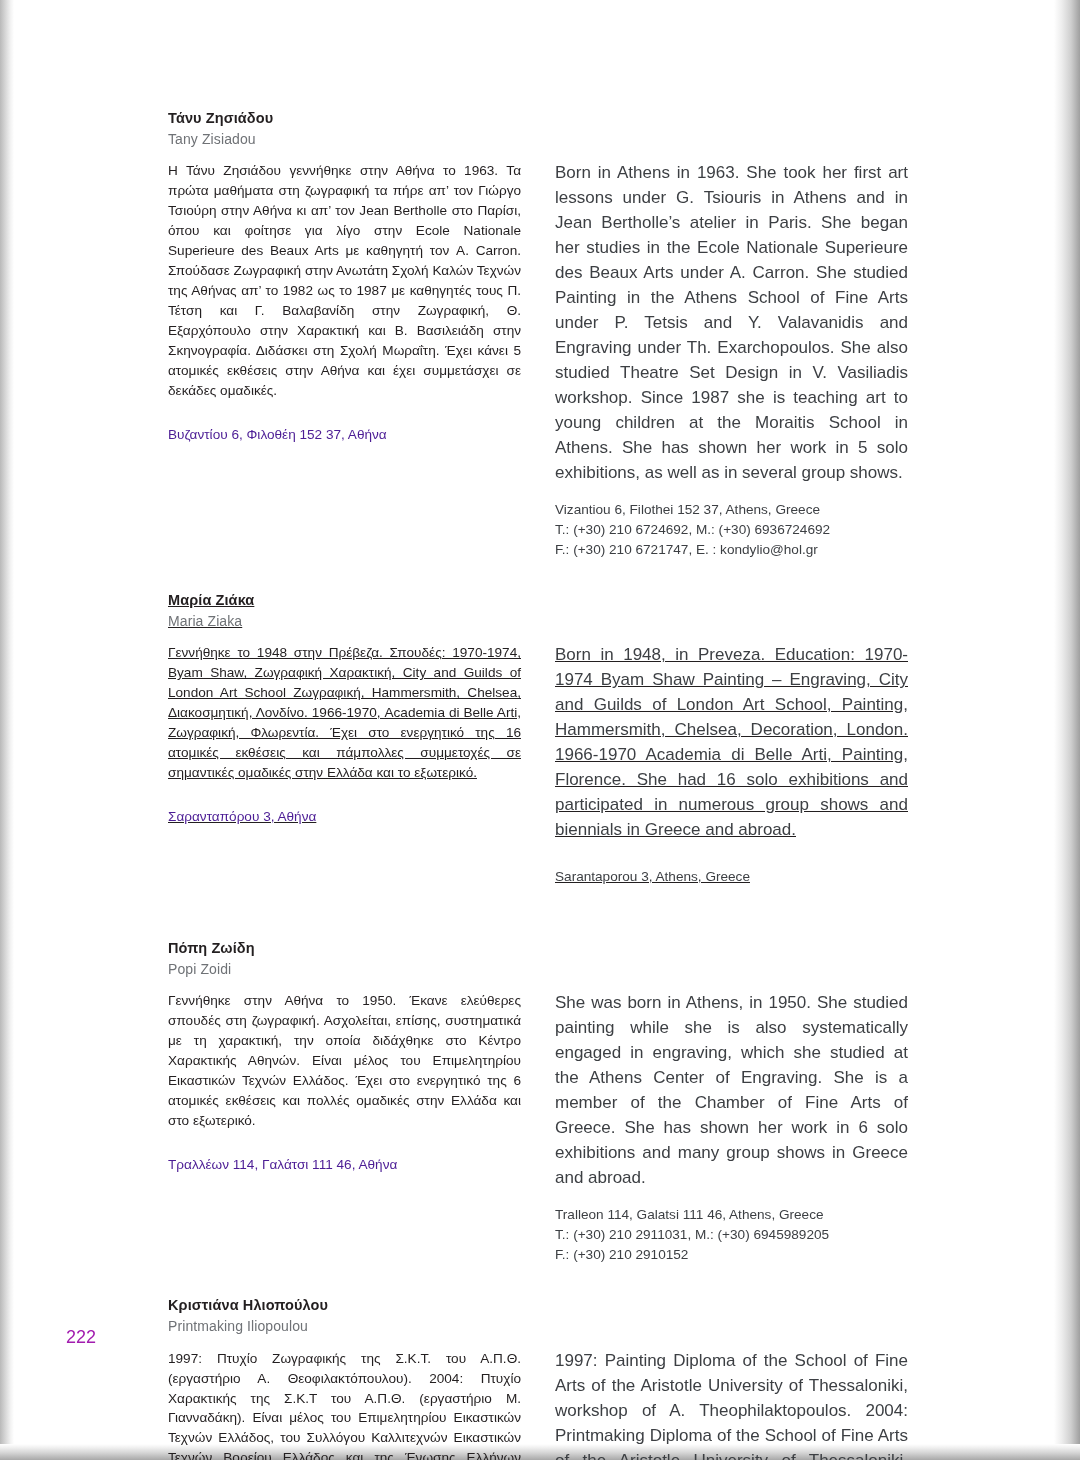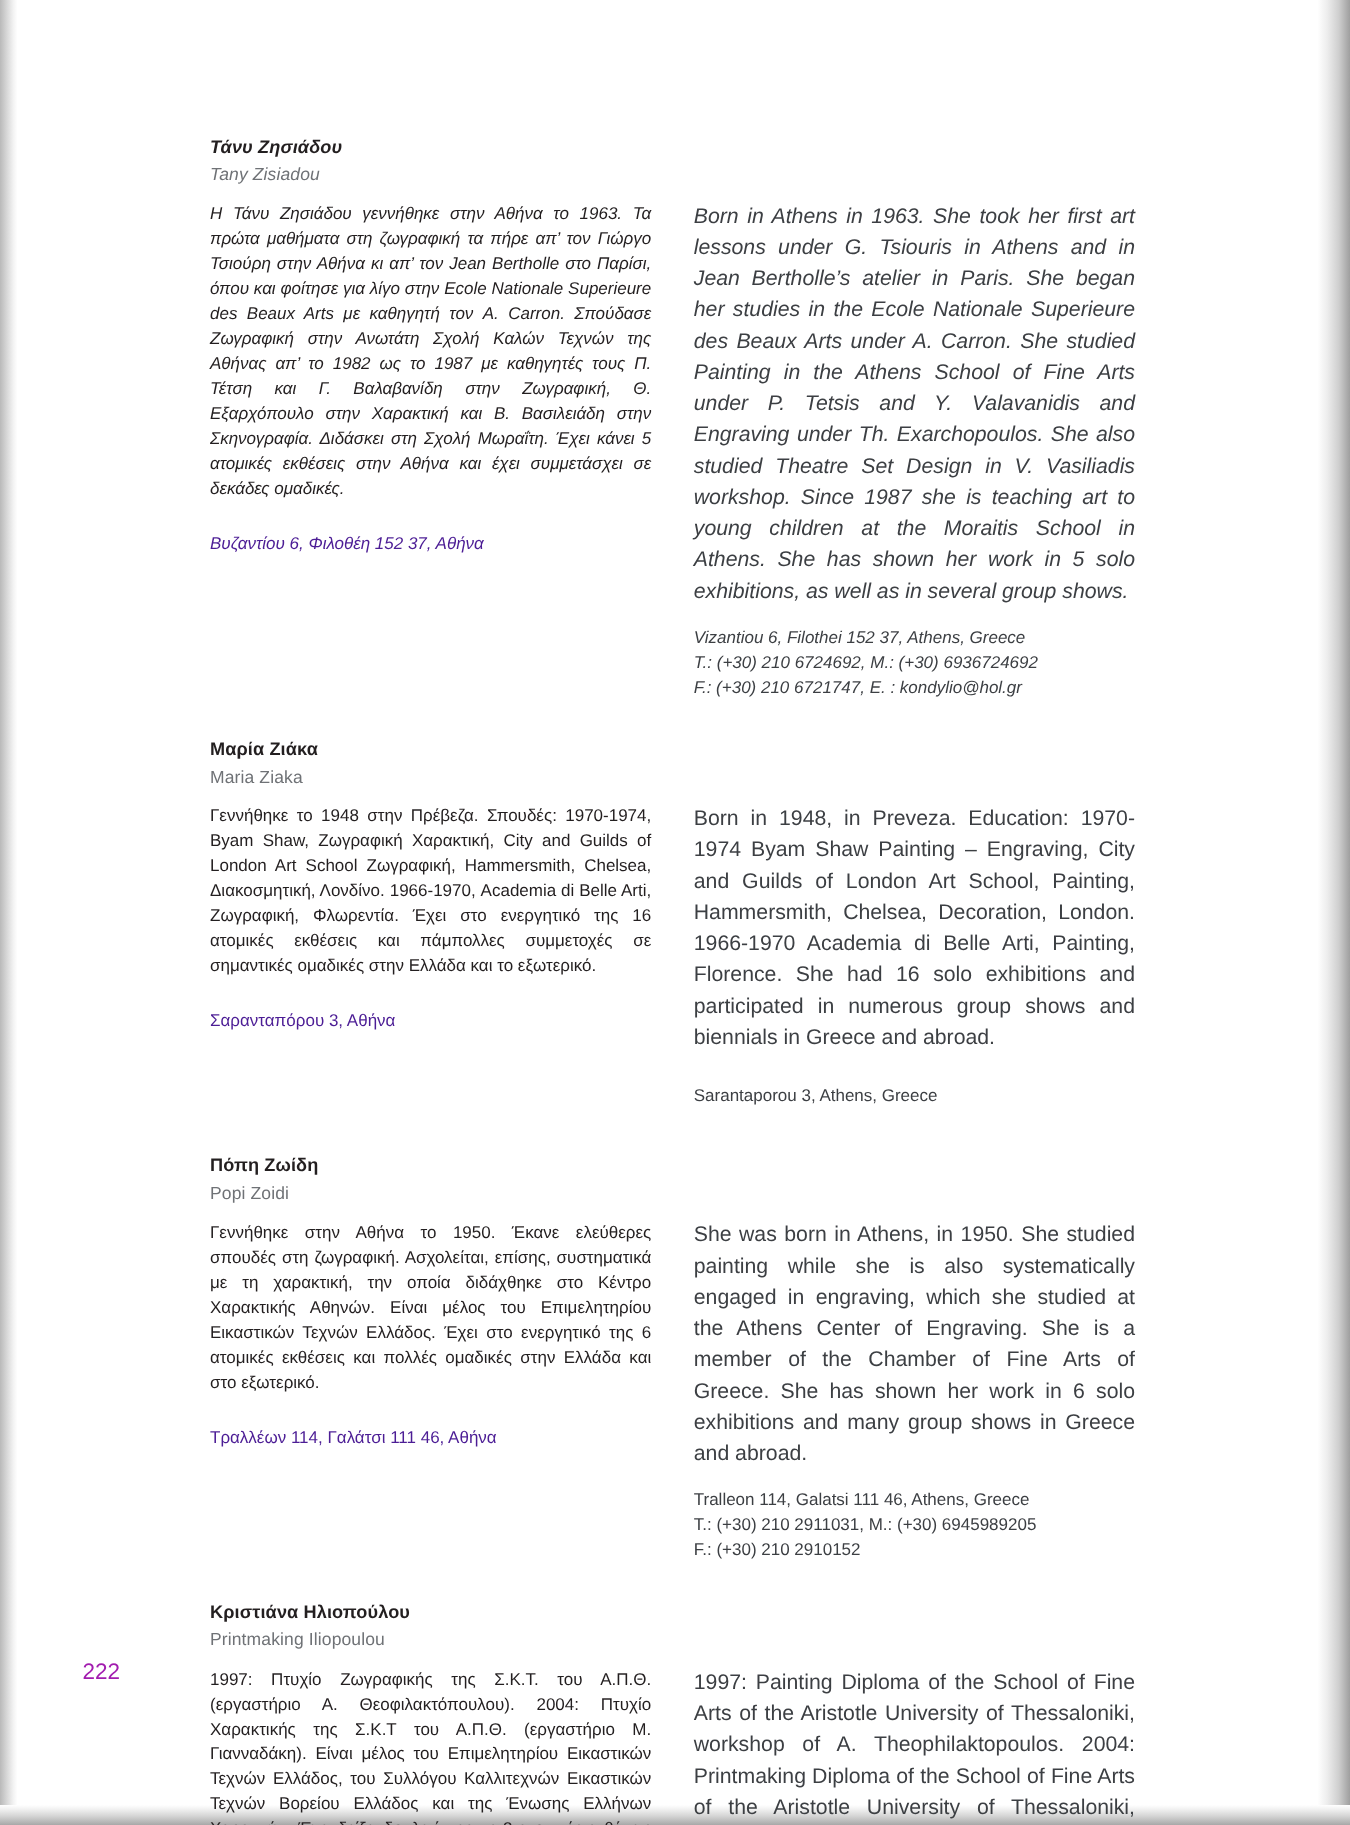--- a/index.html
+++ b/index.html
@@ -115,60 +115,60 @@
 <body>
 
 <div class="page">
 
   <div class="scan-edge-left"></div>
   <div class="scan-edge-right"></div>
   <div class="scan-edge-bottom"></div>
 
   <div class="content">
 
-    <div class="entry entry-block" style="margin-bottom:30px;font-style:italic;">
+    <div class="entry entry-block" style="margin-bottom:30px;">
       <div class="entry-heading">
         <div class="name-gr">Τάνυ Ζησιάδου</div>
         <div class="name-en">Tany Zisiadou</div>
       </div>
       <div class="cols">
         <div class="col col-gr">
           <p>Η Τάνυ Ζησιάδου γεννήθηκε στην Αθήνα το 1963. Τα πρώτα μαθήματα στη ζωγραφική τα πήρε απ’ τον Γιώργο Τσιούρη στην Αθήνα κι απ’ τον Jean Bertholle στο Παρίσι, όπου και φοίτησε για λίγο στην Ecole Nationale Superieure des Beaux Arts με καθηγητή τον A. Carron. Σπούδασε Ζωγραφική στην Ανωτάτη Σχολή Καλών Τεχνών της Αθήνας απ’ το 1982 ως το 1987 με καθηγητές τους Π. Τέτση και Γ. Βαλαβανίδη στην Ζωγραφική, Θ. Εξαρχόπουλο στην Χαρακτική και Β. Βασιλειάδη στην Σκηνογραφία. Διδάσκει στη Σχολή Μωραΐτη. Έχει κάνει 5 ατομικές εκθέσεις στην Αθήνα και έχει συμμετάσχει σε δεκάδες ομαδικές.</p>
           <div class="spacer-sm"></div>
           <div class="addr">Βυζαντίου 6, Φιλοθέη 152 37, Αθήνα</div>
         </div>
         <div class="col col-en">
           <p>Born in Athens in 1963. She took her first art lessons under G. Tsiouris in Athens and in Jean Bertholle’s atelier in Paris. She began her studies in the Ecole Nationale Superieure des Beaux Arts under A. Carron. She studied Painting in the Athens School of Fine Arts under P. Tetsis and Y. Valavanidis and Engraving under Th. Exarchopoulos. She also studied Theatre Set Design in V. Vasiliadis workshop. Since 1987 she is teaching art to young children at the Moraitis School in Athens. She has shown her work in 5 solo exhibitions, as well as in several group shows.</p>
           <div class="addr-en">Vizantiou 6, Filothei 152 37, Athens, Greece
 T.: (+30) 210 6724692,  M.: (+30) 6936724692
 F.: (+30) 210 6721747, E. : kondylio@hol.gr</div>
         </div>
       </div>
     </div>
 
-    <div class="entry entry-block" style="margin-top:18px; margin-bottom:30px;">
+    <div class="entry entry-block" style="margin-top:18px; margin-bottom:30px;text-decoration:underline;">
       <div class="entry-heading">
         <div class="name-gr">Μαρία Ζιάκα</div>
         <div class="name-en">Maria Ziaka</div>
       </div>
       <div class="cols">
         <div class="col col-gr">
           <p>Γεννήθηκε το 1948 στην Πρέβεζα. Σπουδές: 1970-1974, Byam Shaw, Ζωγραφική Χαρακτική, City and Guilds of London Art School Ζωγραφική, Hammersmith, Chelsea, Διακοσμητική, Λονδίνο. 1966-1970, Academia di Belle Arti, Ζωγραφική, Φλωρεντία. Έχει στο ενεργητικό της 16 ατομικές εκθέσεις και πάμπολλες συμμετοχές σε σημαντικές ομαδικές στην Ελλάδα και το εξωτερικό.</p>
           <div class="spacer-sm"></div>
           <div class="addr">Σαρανταπόρου 3, Αθήνα</div>
         </div>
         <div class="col col-en">
           <p>Born in 1948, in Preveza. Education: 1970-1974 Byam Shaw Painting – Engraving, City and Guilds of London Art School, Painting, Hammersmith, Chelsea, Decoration, London. 1966-1970 Academia di Belle Arti, Painting, Florence. She had 16 solo exhibitions and participated in numerous group shows and biennials in Greece and abroad.</p>
           <div class="spacer-sm"></div>
           <div class="addr-en">Sarantaporou 3, Athens, Greece</div>
         </div>
       </div>
     </div>
 
-    <div class="entry entry-block" style="margin-top:36px; margin-bottom:30px;">
+    <div class="entry entry-block" style="margin-top:51px; margin-bottom:30px;">
       <div class="entry-heading">
         <div class="name-gr">Πόπη Ζωίδη</div>
         <div class="name-en">Popi Zoidi</div>
       </div>
       <div class="cols">
         <div class="col col-gr">
           <p>Γεννήθηκε στην Αθήνα το 1950. Έκανε ελεύθερες σπουδές στη ζωγραφική. Ασχολείται, επίσης, συστηματικά με τη χαρακτική, την οποία διδάχθηκε στο Κέντρο Χαρακτικής Αθηνών. Είναι μέλος του Επιμελητηρίου Εικαστικών Τεχνών Ελλάδος. Έχει στο ενεργητικό της 6 ατομικές εκθέσεις και πολλές ομαδικές στην Ελλάδα και στο εξωτερικό.</p>
           <div class="spacer-sm"></div>
           <div class="addr">Τραλλέων 114, Γαλάτσι 111 46, Αθήνα</div>
         </div>

